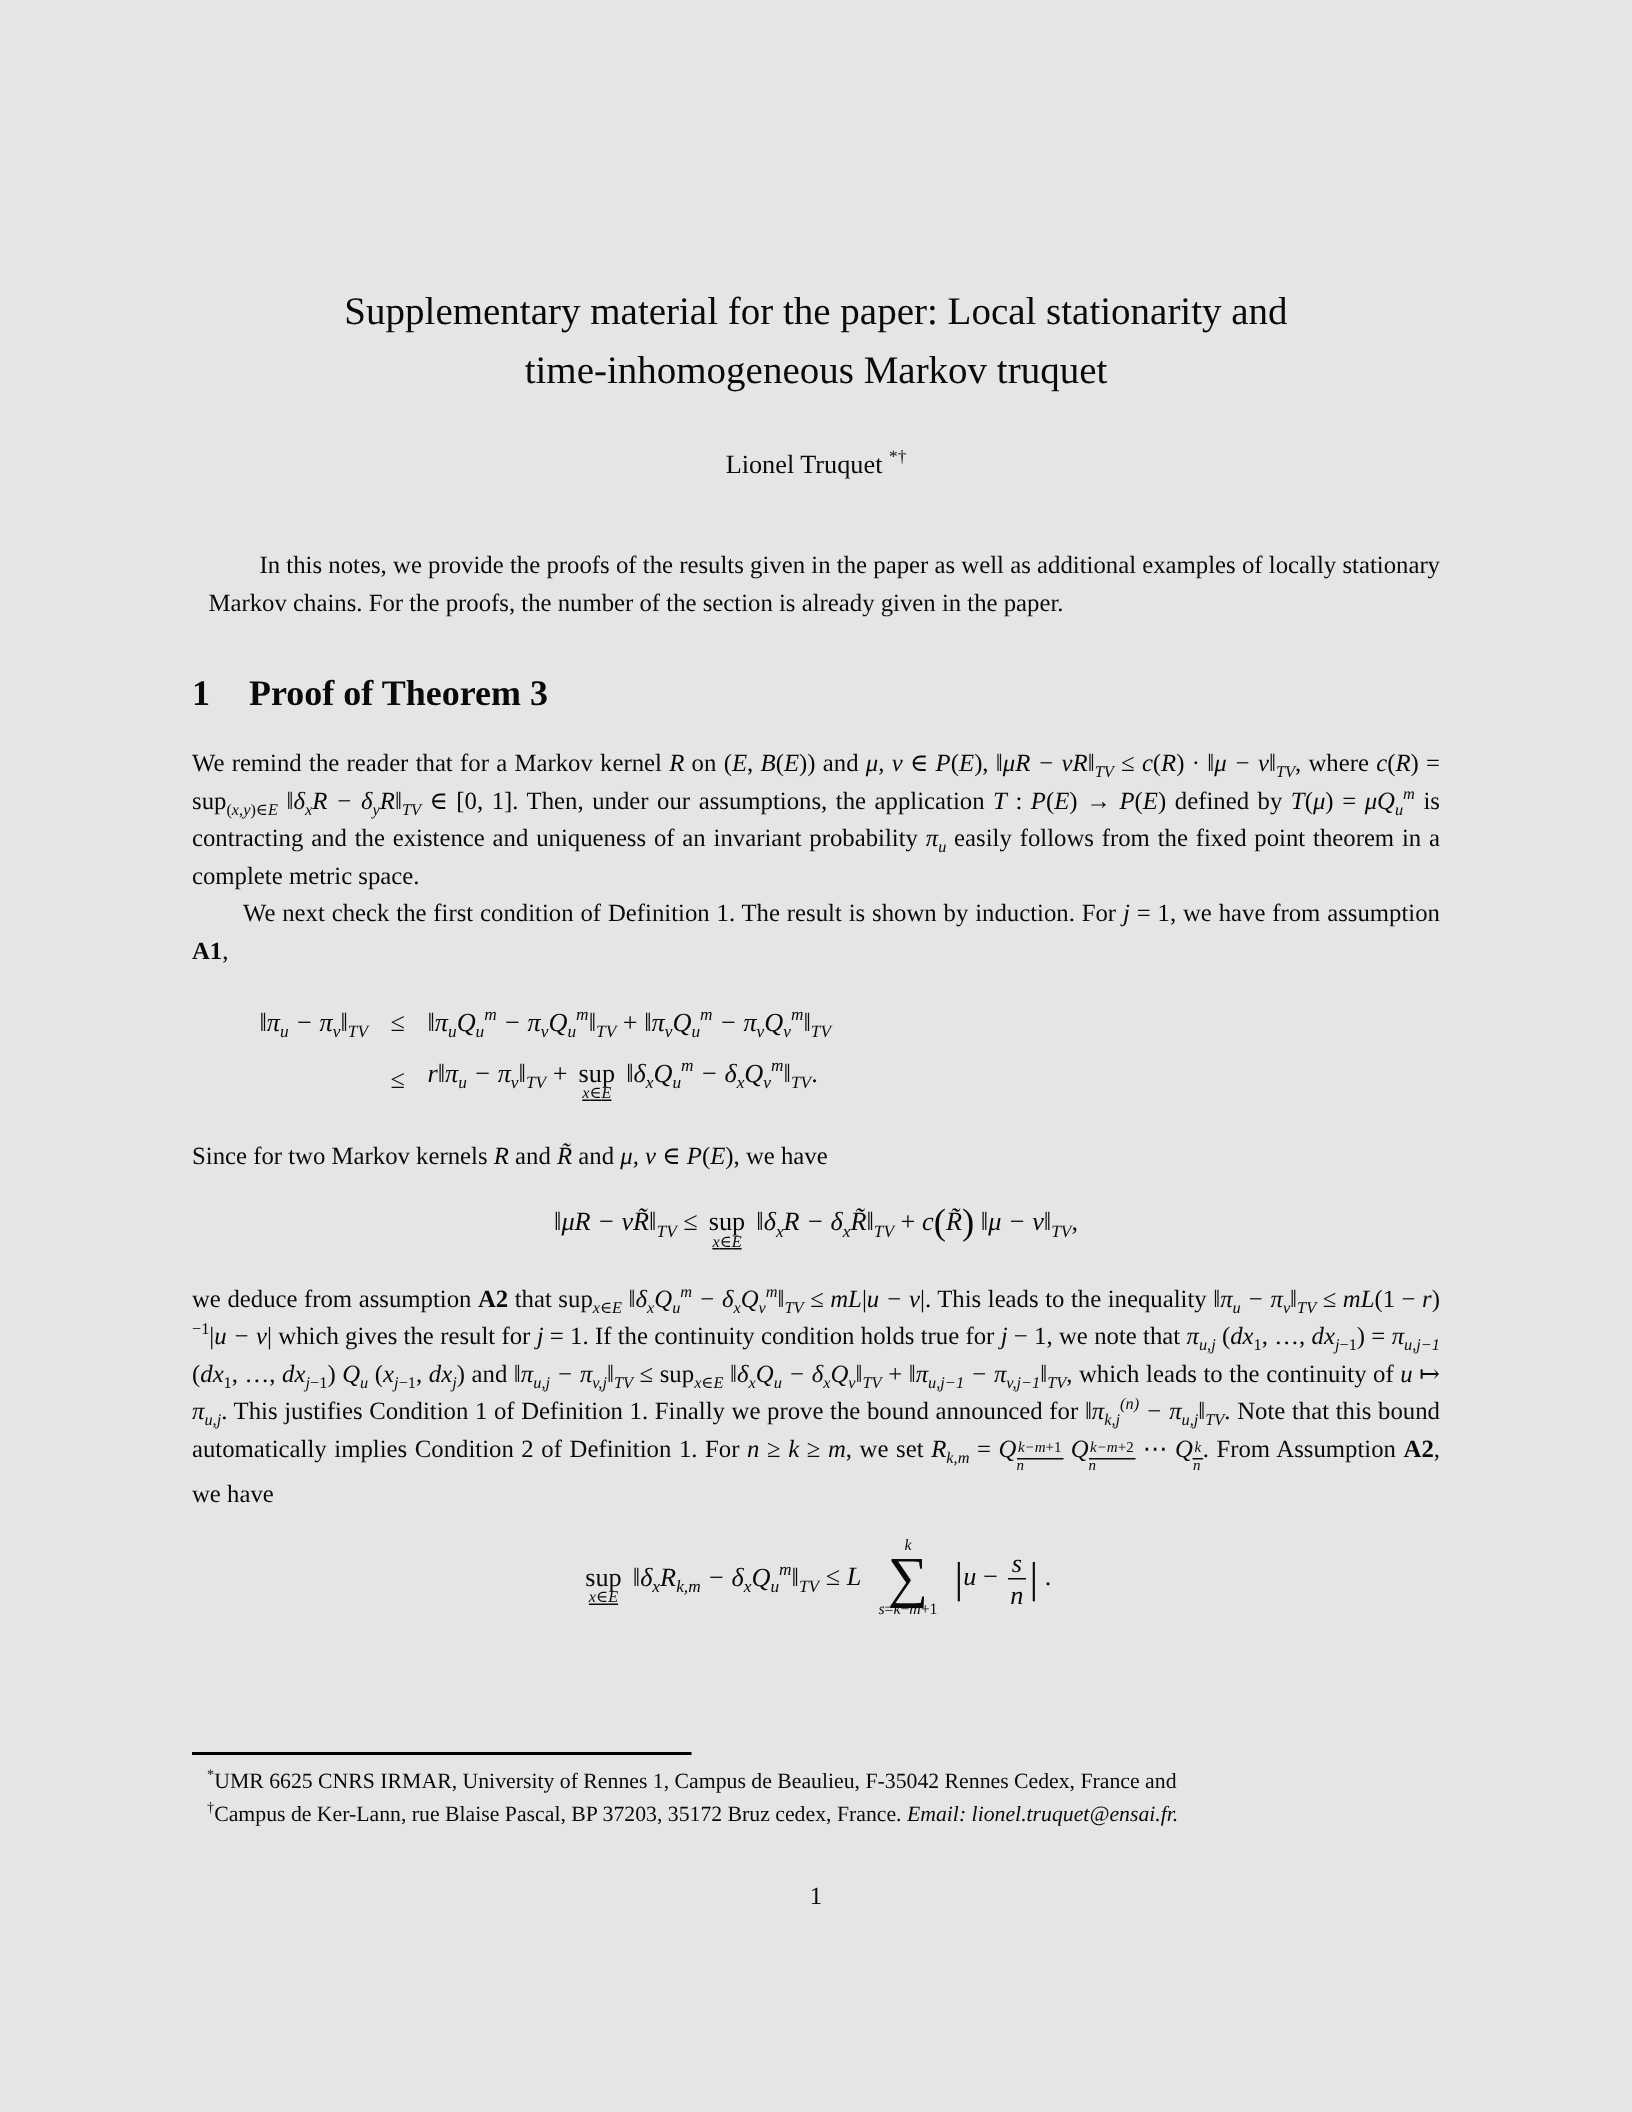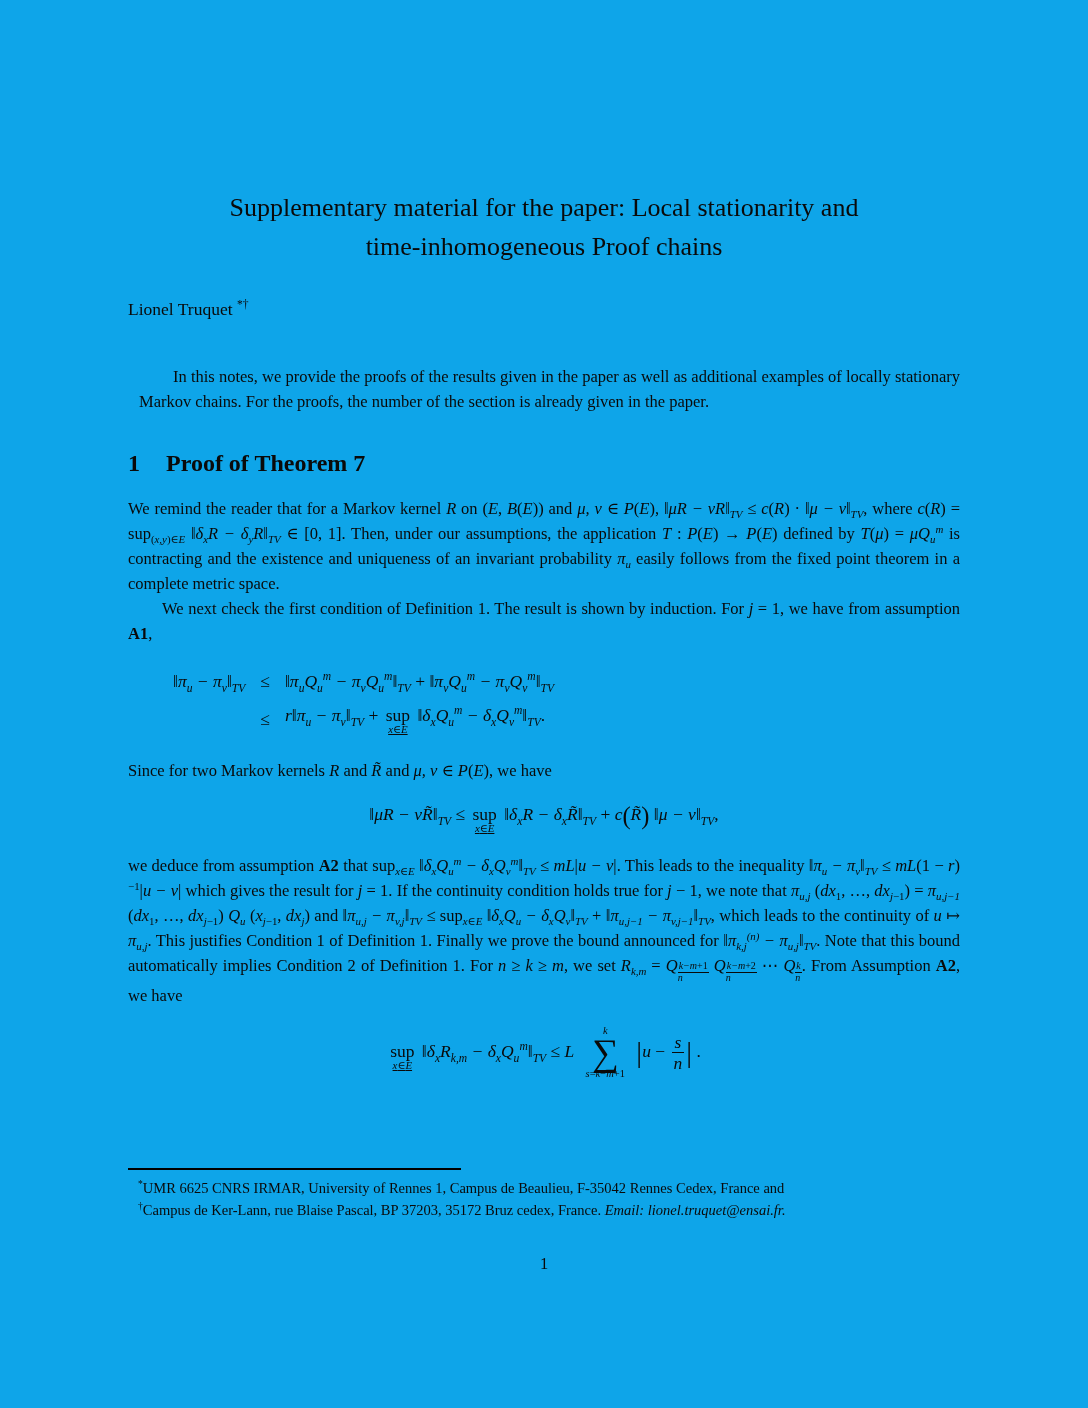--- a/index.html
+++ b/index.html
@@ -1,20 +1,20 @@
 <!DOCTYPE html>
 <html><head>
 <meta charset="utf-8">
 <style>
   html,body{margin:0;padding:0;background:#ffffff;}
-  .page{position:relative;width:1088px;height:1408px;background:#0ea5e9;color:#0a0a0a;
+  .page{position:relative;width:1088px;height:1408px;background:#e5e5e5;color:#0a0a0a;
         font-family:"Liberation Serif","DejaVu Serif",serif;overflow:hidden;}
   .content{position:absolute;left:128px;top:0;width:832px;}
   .title{padding-top:188px;text-align:center;font-size:26px;line-height:39px;}
-  .author{margin-top:31px;text-align:left;font-size:17.5px;line-height:25px;}
+  .author{margin-top:31px;text-align:center;font-size:17.5px;line-height:25px;}
   .author sup{font-size:66%;line-height:0;}
   .body-text{margin:0;font-size:16.5px;line-height:25px;text-align:justify;}
   .intro{margin-top:42px;margin-left:11px;}
   .indent{text-indent:34px;}
   .sec{margin:34px 0 18px 0;font-size:24px;font-weight:bold;line-height:30px;}
   .secnum{margin-right:26px;}
   .eq{margin:18px 0;font-size:17.5px;line-height:26px;}
   .eq-center{text-align:center;}
   .eq-table{border-collapse:collapse;margin-left:40px;}
   .eq-table td{padding:4px 5px;text-align:left;vertical-align:middle;}
@@ -42,28 +42,28 @@
   .pagenum{position:absolute;top:1254px;left:0;width:1088px;text-align:center;font-size:16.5px;}
 </style>
 </head>
 <body>
 
 <div class="page">
   <div class="content">
 
     <div class="title">
       <div>Supplementary material for the paper: Local stationarity and</div>
-      <div>time-inhomogeneous Proof chains</div>
+      <div>time-inhomogeneous Markov truquet</div>
     </div>
 
     <div class="author"><span>Lionel Truquet </span><sup>*†</sup></div>
 
     <p class="body-text intro indent">In this notes, we provide the proofs of the results given in the paper as well as additional examples of locally stationary Markov chains. For the proofs, the number of the section is already given in the paper.</p>
 
-    <div class="sec"><span class="secnum">1</span><span>Proof of Theorem 7</span></div>
+    <div class="sec"><span class="secnum">1</span><span>Proof of Theorem 3</span></div>
 
     <p class="body-text">We remind the reader that for a Markov kernel <i>R</i> on (<i>E</i>, <i class="cal">B</i>(<i>E</i>)) and <i>μ, ν</i> ∈ <i class="cal">P</i>(<i>E</i>), <i>‖μR − νR‖<sub>TV</sub></i> ≤ <i>c</i>(<i>R</i>) · <i>‖μ − ν‖<sub>TV</sub></i>, where <i>c</i>(<i>R</i>) = sup<sub>(<i>x,y</i>)∈<i>E</i></sub> <i>‖δ<sub>x</sub>R − δ<sub>y</sub>R‖<sub>TV</sub></i> ∈ [0, 1]. Then, under our assumptions, the application <i>T</i> : <i class="cal">P</i>(<i>E</i>) → <i class="cal">P</i>(<i>E</i>) defined by <i>T</i>(<i>μ</i>) = <i>μQ<sub>u</sub><sup>m</sup></i> is contracting and the existence and uniqueness of an invariant probability <i>π<sub>u</sub></i> easily follows from the fixed point theorem in a complete metric space.</p>
 
     <p class="body-text indent">We next check the first condition of Definition 1. The result is shown by induction. For <i>j</i> = 1, we have from assumption <b>A1</b>,</p>
 
     <div class="eq">
       <table class="eq-table">
         <tbody>
             <tr>
           <td class="lhs"><i>‖π<sub>u</sub> − π<sub>v</sub>‖<sub>TV</sub></i></td>

